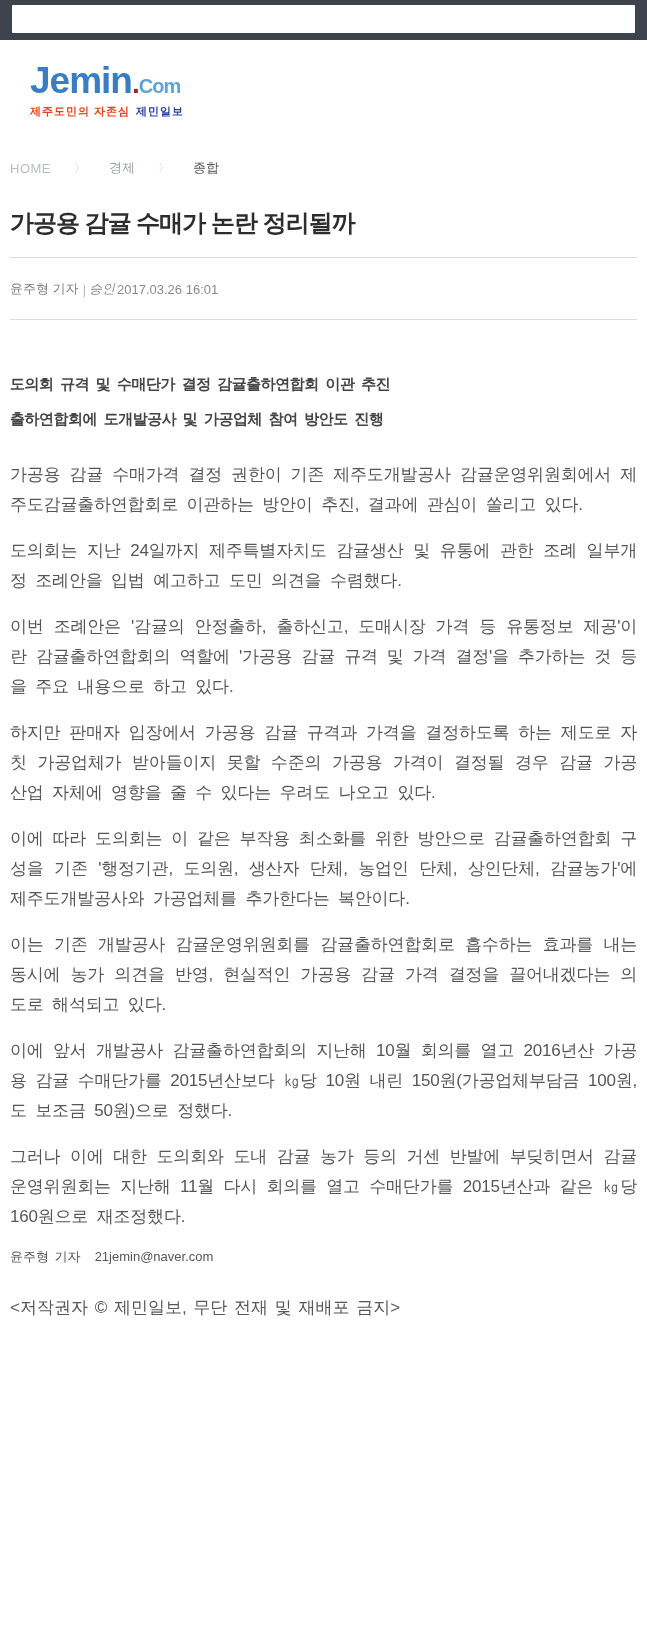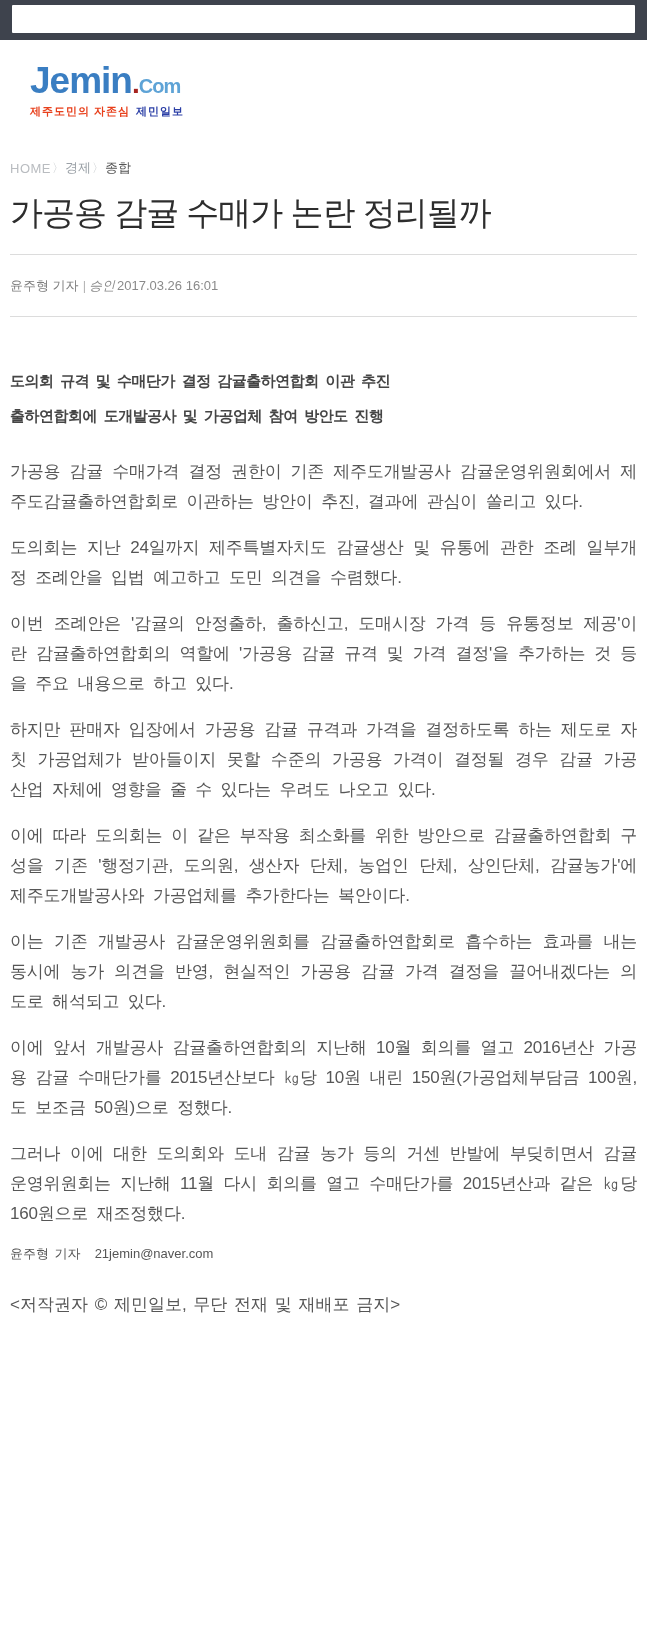--- a/index.html
+++ b/index.html
@@ -75,32 +75,32 @@
   
   .content{
     padding:0 10px;
   }
   
   .breadcrumb{
     margin-top:40px;
     font-size:13px;
     display:flex;
     align-items:center;
-    gap:1px;
+    gap:23px;
   }
   .crumb{cursor:pointer;}
   .crumb-home{color:var(--crumb_light);letter-spacing:.5px;}
   .crumb-mid{color:var(--crumb_mid);}
   .crumb-sep{color:#c8cbce;font-size:12px;}
   .crumb-current{color:var(--crumb_dark);}
   
   .article-title{
-    margin-top:14px;
-    font-size:33px;
-    font-weight:400;
+    margin-top:30px;
+    font-size:24px;
+    font-weight:700;
     letter-spacing:-1px;
     color:var(--title);
     line-height:1.35;
   }
   .divider{
     border:none;
     border-top:1px solid var(--divider);
     margin-top:18px;
   }
   

